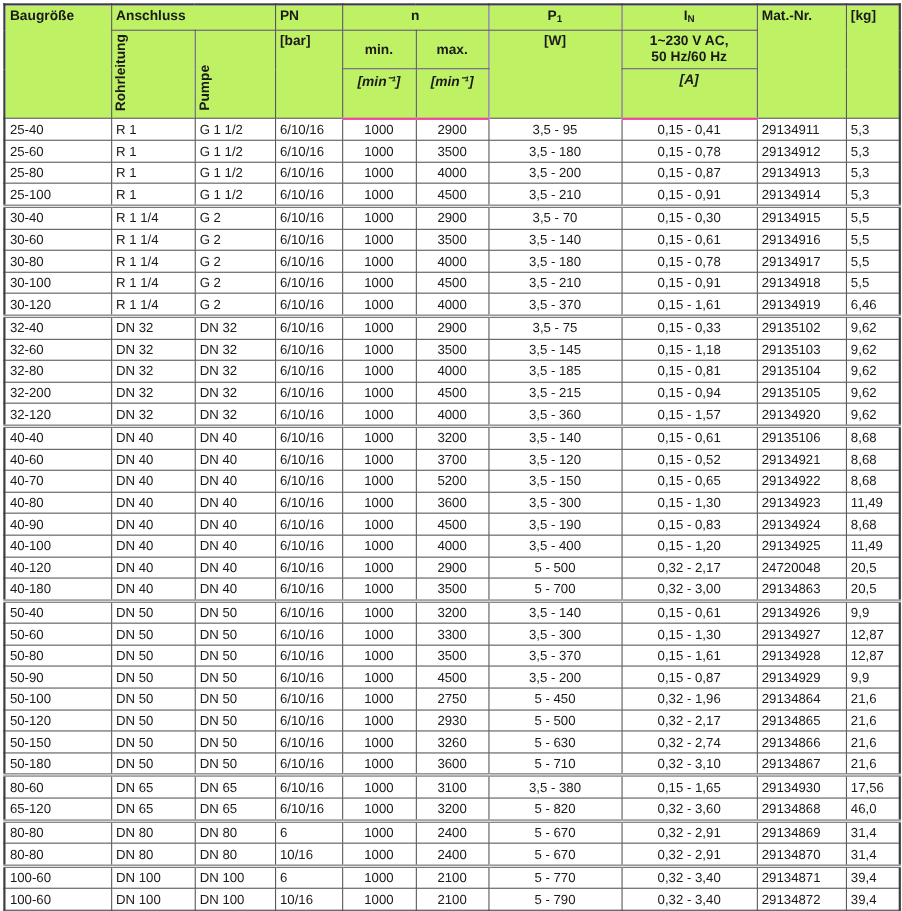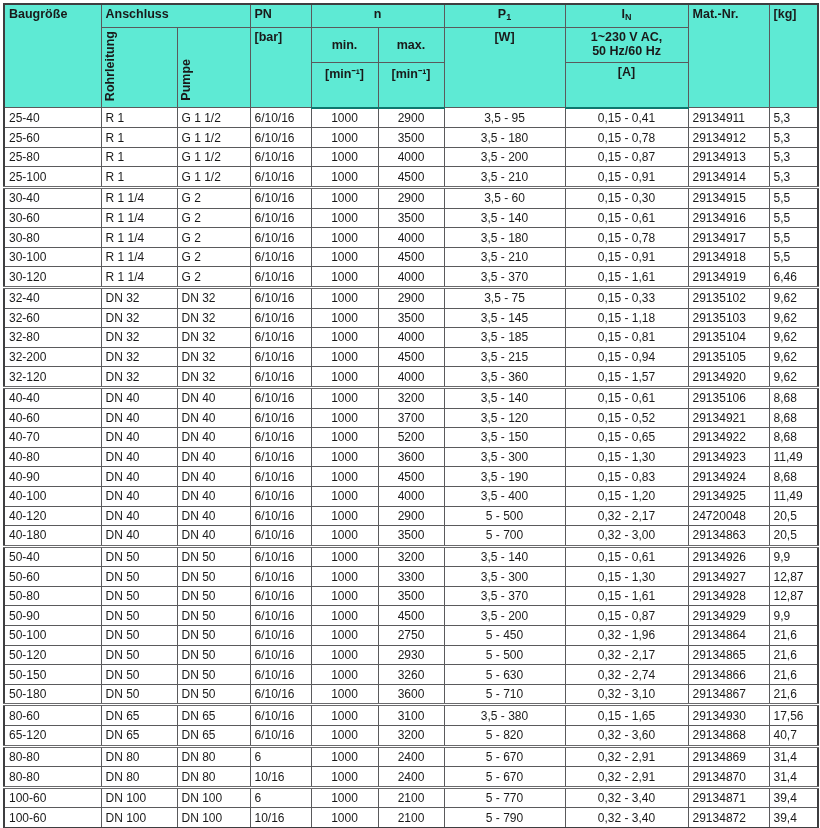--- a/index.html
+++ b/index.html
@@ -15,21 +15,21 @@
     width:814px;
     margin:3px 0 0 3px;
     border:2px solid #3e3e40;
   }
   th, td {
     border:1px solid #5a5a5c;
     overflow:hidden;
     white-space:nowrap;
   }
   thead th {
-    background:#5eead4;
+    background:#bef264;
     font-weight:bold;
     font-size:12.5px;
     padding:2px 4px;
     text-align:left;
     vertical-align:top;
   }
   thead tr.h1 th { height:18px; }
   thead tr.h2 th { height:29px; }
   thead tr.h3 th { height:38px; }
   thead th.c { text-align:center; }
@@ -44,21 +44,21 @@
   sub { font-size:9px; vertical-align:-2px; }
   .twoline { line-height:1.15; white-space:normal; }
   tbody td {
     font-size:12px;
     height:18.6px;
     padding:0 4px;
     background:#ffffff;
   }
   tbody td:nth-child(n+5):nth-child(-n+8) { text-align:center; }
   tbody tr.group-start td { border-top:3px double #6a6a6c; }
-  thead tr.h3 th { border-bottom:2px solid #0f766e; }
+  thead tr.h3 th { border-bottom:2px solid #ec4899;font-style:italic; }
 </style>
 </head>
 <body>
 
 <table>
   <colgroup>
     <col style="width:97px">
       <col style="width:76px">
       <col style="width:73px">
     <col style="width:61px">
@@ -147,21 +147,21 @@
         <td>29134914</td>
         <td>5,3</td>
       </tr>
       <tr class="group-start">
         <td>30-40</td>
         <td>R 1 1/4</td>
         <td>G 2</td>
         <td>6/10/16</td>
         <td>1000</td>
         <td>2900</td>
-        <td>3,5 - 60</td>
+        <td>3,5 - 70</td>
         <td>0,15 - 0,30</td>
         <td>29134915</td>
         <td>5,5</td>
       </tr>
       <tr>
         <td>30-60</td>
         <td>R 1 1/4</td>
         <td>G 2</td>
         <td>6/10/16</td>
         <td>1000</td>
@@ -474,21 +474,21 @@
       <tr>
         <td>65-120</td>
         <td>DN 65</td>
         <td>DN 65</td>
         <td>6/10/16</td>
         <td>1000</td>
         <td>3200</td>
         <td>5 - 820</td>
         <td>0,32 - 3,60</td>
         <td>29134868</td>
-        <td>40,7</td>
+        <td>46,0</td>
       </tr>
       <tr class="group-start">
         <td>80-80</td>
         <td>DN 80</td>
         <td>DN 80</td>
         <td>6</td>
         <td>1000</td>
         <td>2400</td>
         <td>5 - 670</td>
         <td>0,32 - 2,91</td>

